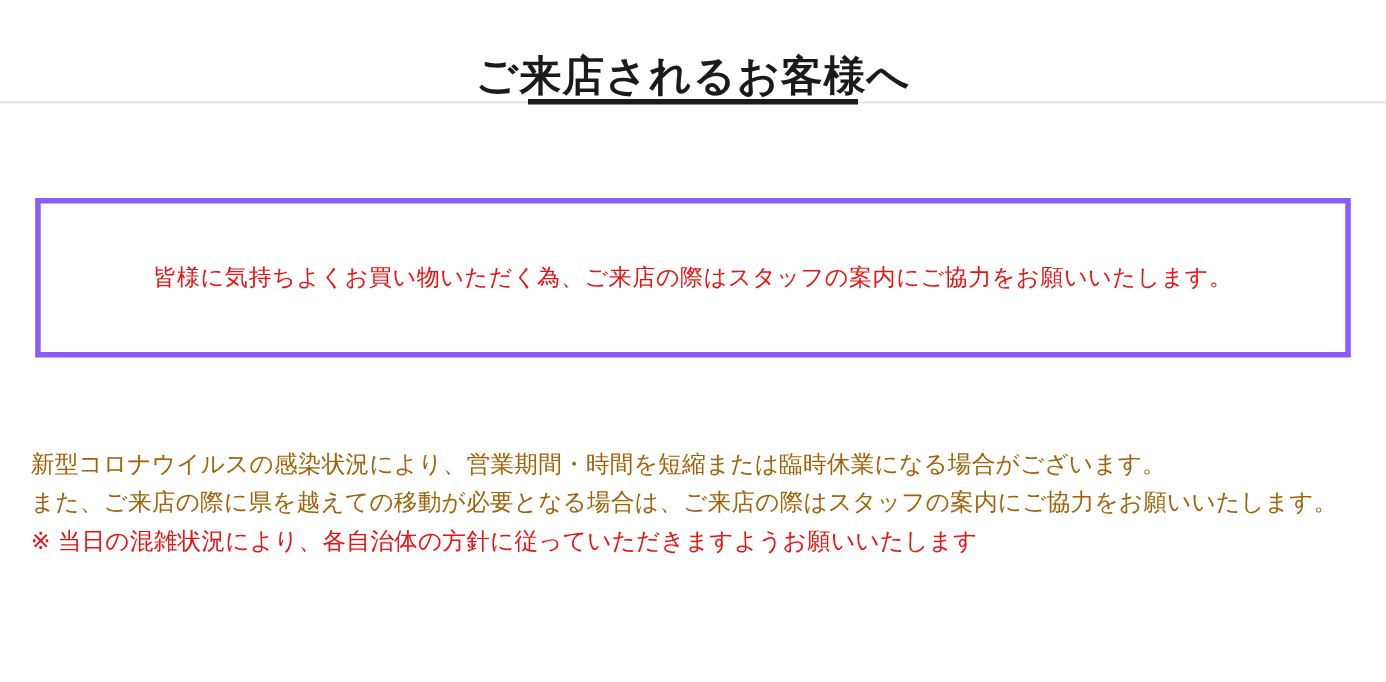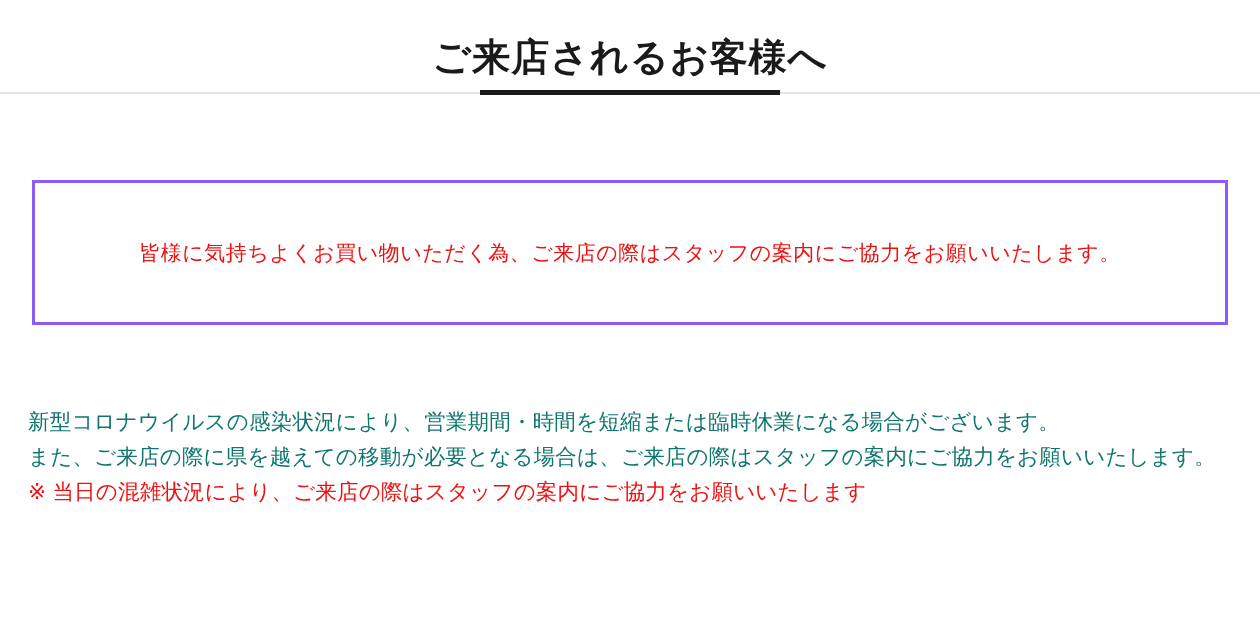--- a/index.html
+++ b/index.html
@@ -21,21 +21,21 @@
     height: 620px;
     box-sizing: border-box;
   }
 
   
   .header {
     position: relative;
     height: 92px;
     border-bottom: 2px solid #e4e4e4;
     display: flex;
-    align-items: center;
+    align-items: flex-end;
     justify-content: center;
   }
   .page-title {
     margin: 0;
     padding-top: 24px;
     font-size: 38px;
     line-height: 1.1;
     font-weight: bold;
     letter-spacing: 1px;
     color: #1a1a1a;
@@ -53,21 +53,21 @@
   }
 
   
   .notice-box {
     position: absolute;
     left: 32px;
     top: 180px;
     width: 1196px;
     height: 145px;
     box-sizing: border-box;
-    border: 3px solid #8b5cf6;
+    border: 5px solid #8b5cf6;
     display: flex;
     align-items: center;
     justify-content: center;
   }
   .notice-text {
     color: #ee1111;
     font-size: 21px;
     line-height: 1.5;
     font-weight: normal;
     letter-spacing: 0.5px;
@@ -79,21 +79,21 @@
   
   .body-block {
     position: absolute;
     left: 28px;
     top: 405px;
     width: 1205px;
   }
   .body-line {
     font-size: 21.5px;
     line-height: 1.62;
-    color: #0f766e;
+    color: #a16207;
     letter-spacing: 0.2px;
     margin: 0;
   }
   .body-line.red {
     color: #ee1111;
   }
 </style>
 </head>
 <body>
 
@@ -104,16 +104,16 @@
     <div class="title-underline"></div>
   </div>
 
   <div class="notice-box">
     <p class="notice-text">皆様に気持ちよくお買い物いただく為、ご来店の際はスタッフの案内にご協力をお願いいたします。</p>
   </div>
 
   <div class="body-block">
     <p class="body-line">新型コロナウイルスの感染状況により、営業期間・時間を短縮または臨時休業になる場合がございます。</p>
     <p class="body-line">また、ご来店の際に県を越えての移動が必要となる場合は、ご来店の際はスタッフの案内にご協力をお願いいたします。</p>
-    <p class="body-line red">※ 当日の混雑状況により、ご来店の際はスタッフの案内にご協力をお願いいたします</p>
+    <p class="body-line red">※ 当日の混雑状況により、各自治体の方針に従っていただきますようお願いいたします</p>
   </div>
 
 </div>
 
 </body></html>

